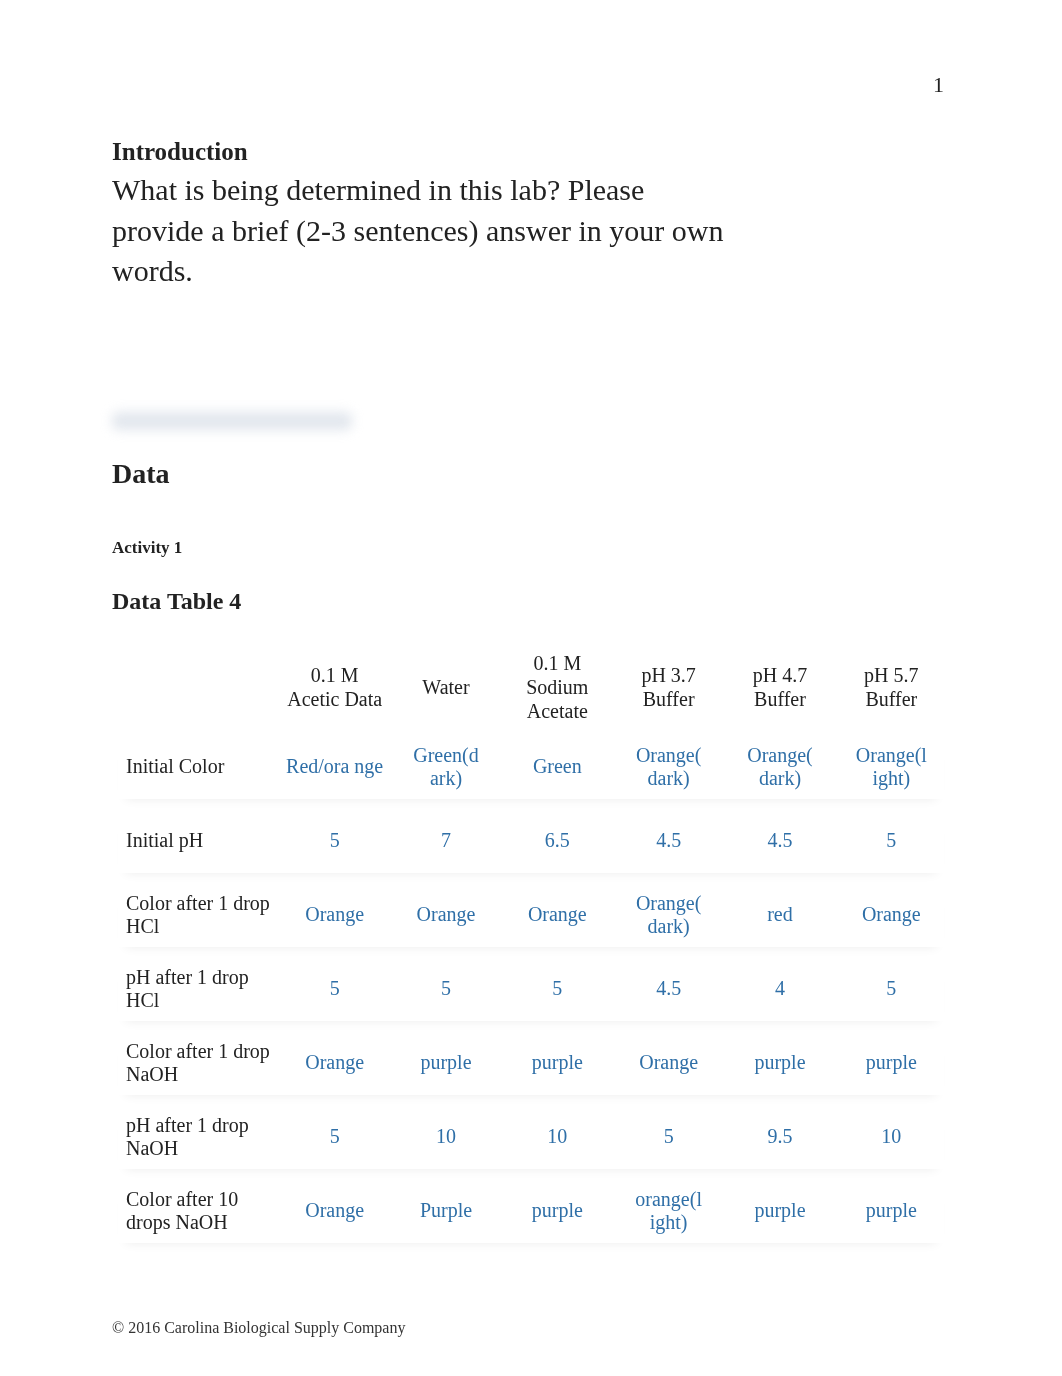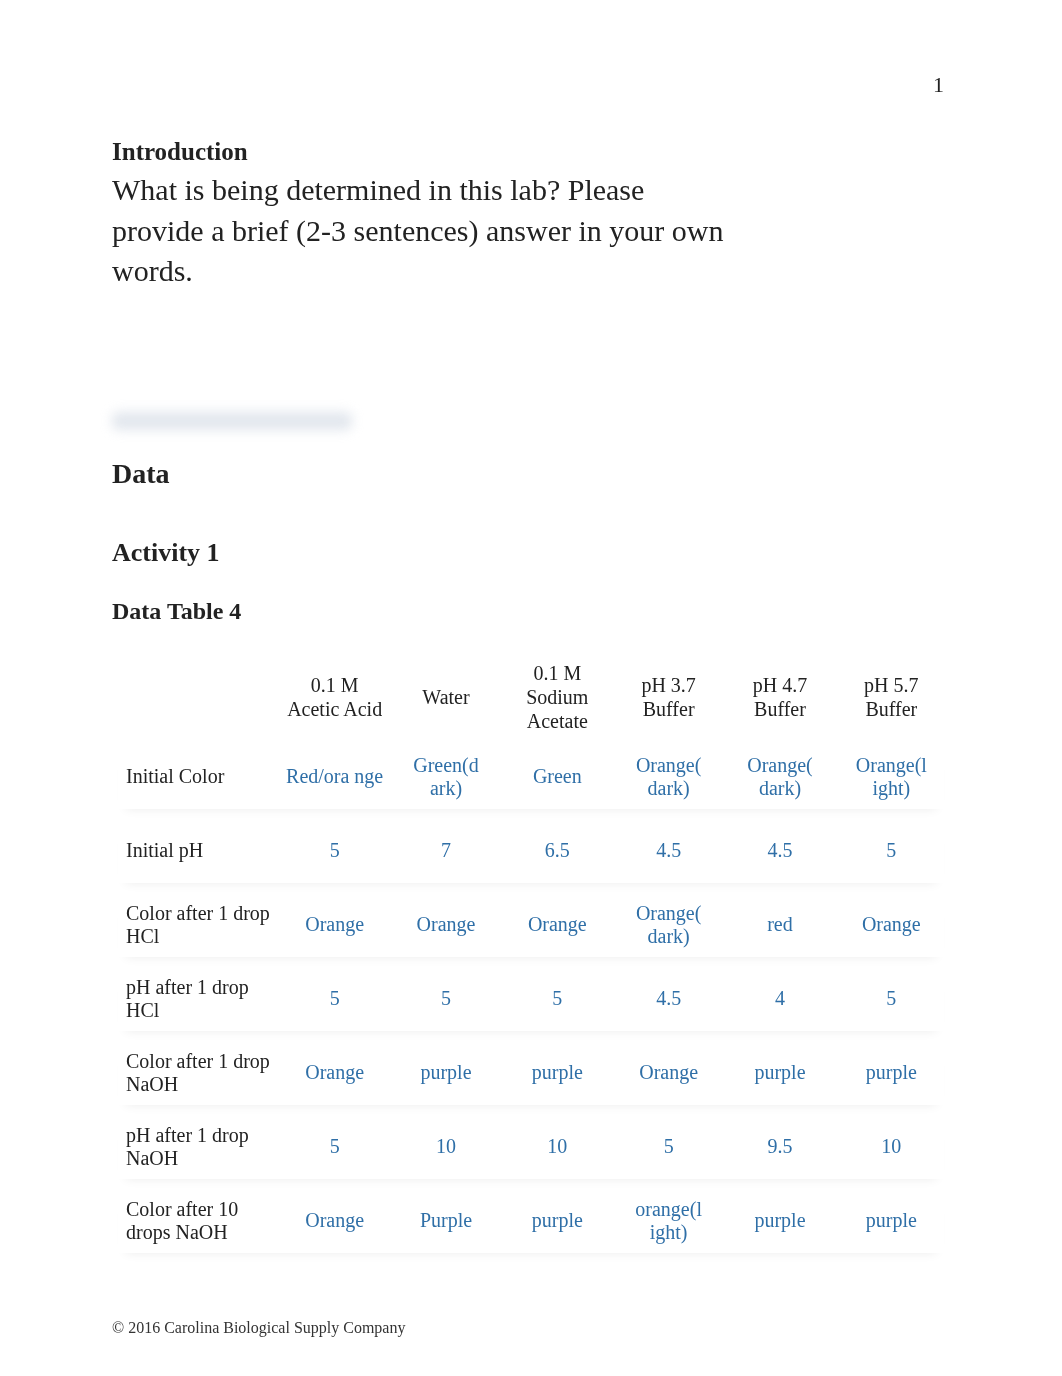--- a/index.html
+++ b/index.html
@@ -3,21 +3,21 @@
 <meta charset="utf-8">
 <style>
   * { box-sizing: border-box; margin: 0; padding: 0; }
   html, body { width: 1062px; height: 1376px; background: #fff; font-family: "Times New Roman", Times, serif; color: #222; }
   .page { position: relative; width: 1062px; height: 1376px; padding: 60px 112px 40px 112px; }
   .page-num { position: absolute; top: 72px; right: 118px; font-size: 22px; }
   .sec-intro-title { font-size: 25px; margin-top: 78px; margin-bottom: 4px; }
   .intro-text { font-size: 30px; line-height: 1.35; max-width: 620px; }
   .blur-line { margin-top: 120px; width: 240px; height: 18px; background: #cfd7e2; filter: blur(6px); border-radius: 6px; opacity: 0.6; }
   .sec-data { font-size: 28px; margin-top: 28px; }
-  .sec-activity { font-size: 26px; margin-top: 48px; }
+  .sec-activity { font-size: 17px; margin-top: 48px; }
   .sec-datatable { font-size: 24px; margin-top: 30px; margin-bottom: 24px; }
   table { border-collapse: separate; border-spacing: 6px 10px; width: 100%; table-layout: fixed; }
   th, td { vertical-align: middle; height: 64px; font-size: 20px; font-weight: normal; text-align: center; padding: 2px 4px; }
   th.rowhead, td.rowhead { text-align: left; padding-left: 8px; width: 158px; }
   thead th { color: #222; line-height: 1.2; }
   tbody td.val { color: #2f6fa7; }
   tbody tr { box-shadow: 0 8px 10px -8px rgba(0,0,0,0.08); }
   .footer { position: absolute; bottom: 39px; left: 112px; font-size: 16px; color: #333; }
 </style>
 </head>
@@ -32,21 +32,21 @@
   <div class="blur-line"></div>
 
   <h2 class="sec-data">Data</h2>
   <h3 class="sec-activity">Activity 1</h3>
   <h4 class="sec-datatable">Data Table 4</h4>
 
   <table>
     <thead>
       <tr>
         <th class="rowhead"></th>
-        <th>0.1 M Acetic Acid</th>
+        <th>0.1 M Acetic Data</th>
         <th>Water</th>
         <th>0.1 M Sodium Acetate</th>
         <th>pH 3.7 Buffer</th>
         <th>pH 4.7 Buffer</th>
         <th>pH 5.7 Buffer</th>
       </tr>
     </thead>
     <tbody>
       <tr>
         <td class="rowhead">Initial Color</td>

